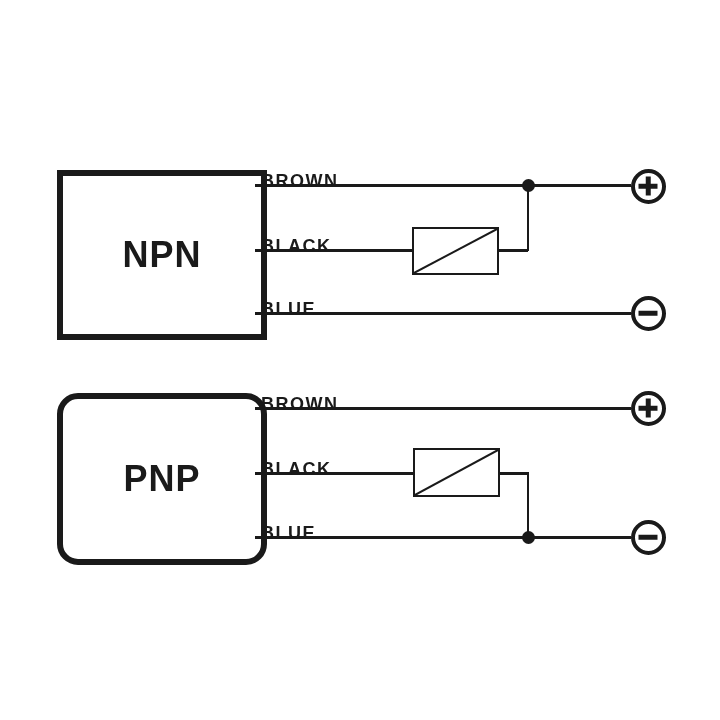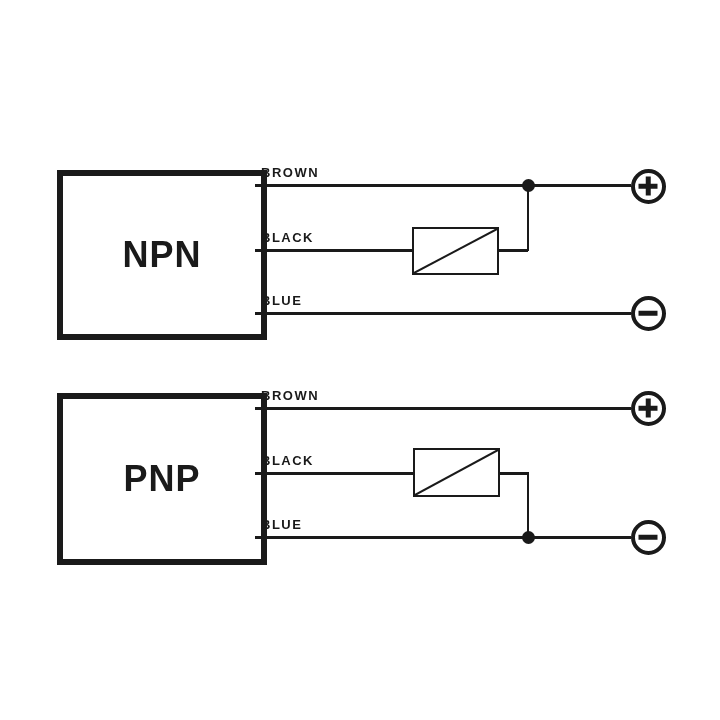--- a/index.html
+++ b/index.html
@@ -31,26 +31,27 @@
     height: 2.5px;
     background: #1a1a1a;
   }
   .vwire {
     position: absolute;
     width: 2.5px;
     background: #1a1a1a;
   }
   .wire-label {
     position: absolute;
-    font-size: 13px;
+    font-size: 18px;
     font-weight: bold;
     letter-spacing: 1.5px;
     line-height: 20px;
     color: #1a1a1a;
     white-space: nowrap;
+    margin-top: 8px;
   }
   .load-box {
     position: absolute;
     box-sizing: border-box;
     border: 2px solid #1a1a1a;
     background: #ffffff;
   }
   .load-box svg { display: block; }
   .junction {
     position: absolute;
@@ -120,21 +121,21 @@
       </span>
     </div>
     <div class="terminal" style="left:630.5px; top:295.5px;">
       <span class="sign">
         <span class="bar-h"></span>
       </span>
     </div>
   </div>
 
   <div>
-    <div class="device-box" style="left:57px; top:393px; width:198px; height:160px;">
+    <div class="device-box" style="left:57px; top:393px; width:198px; height:160px;border-radius:21px;">
       <span class="device-label">PNP</span>
     </div>
 
     <div class="wire" style="left:255px; top:407px; width:376px;"></div>
     <span class="wire-label" style="left:261px; top:386px;">BROWN</span>
 
     <div class="wire" style="left:255px; top:472px; width:159px;"></div>
     <span class="wire-label" style="left:261px; top:451px;">BLACK</span>
     <div class="load-box" style="left:413px; top:448px; width:87px; height:49px;">
       <svg width="83" height="45" viewBox="0 0 83 45">

